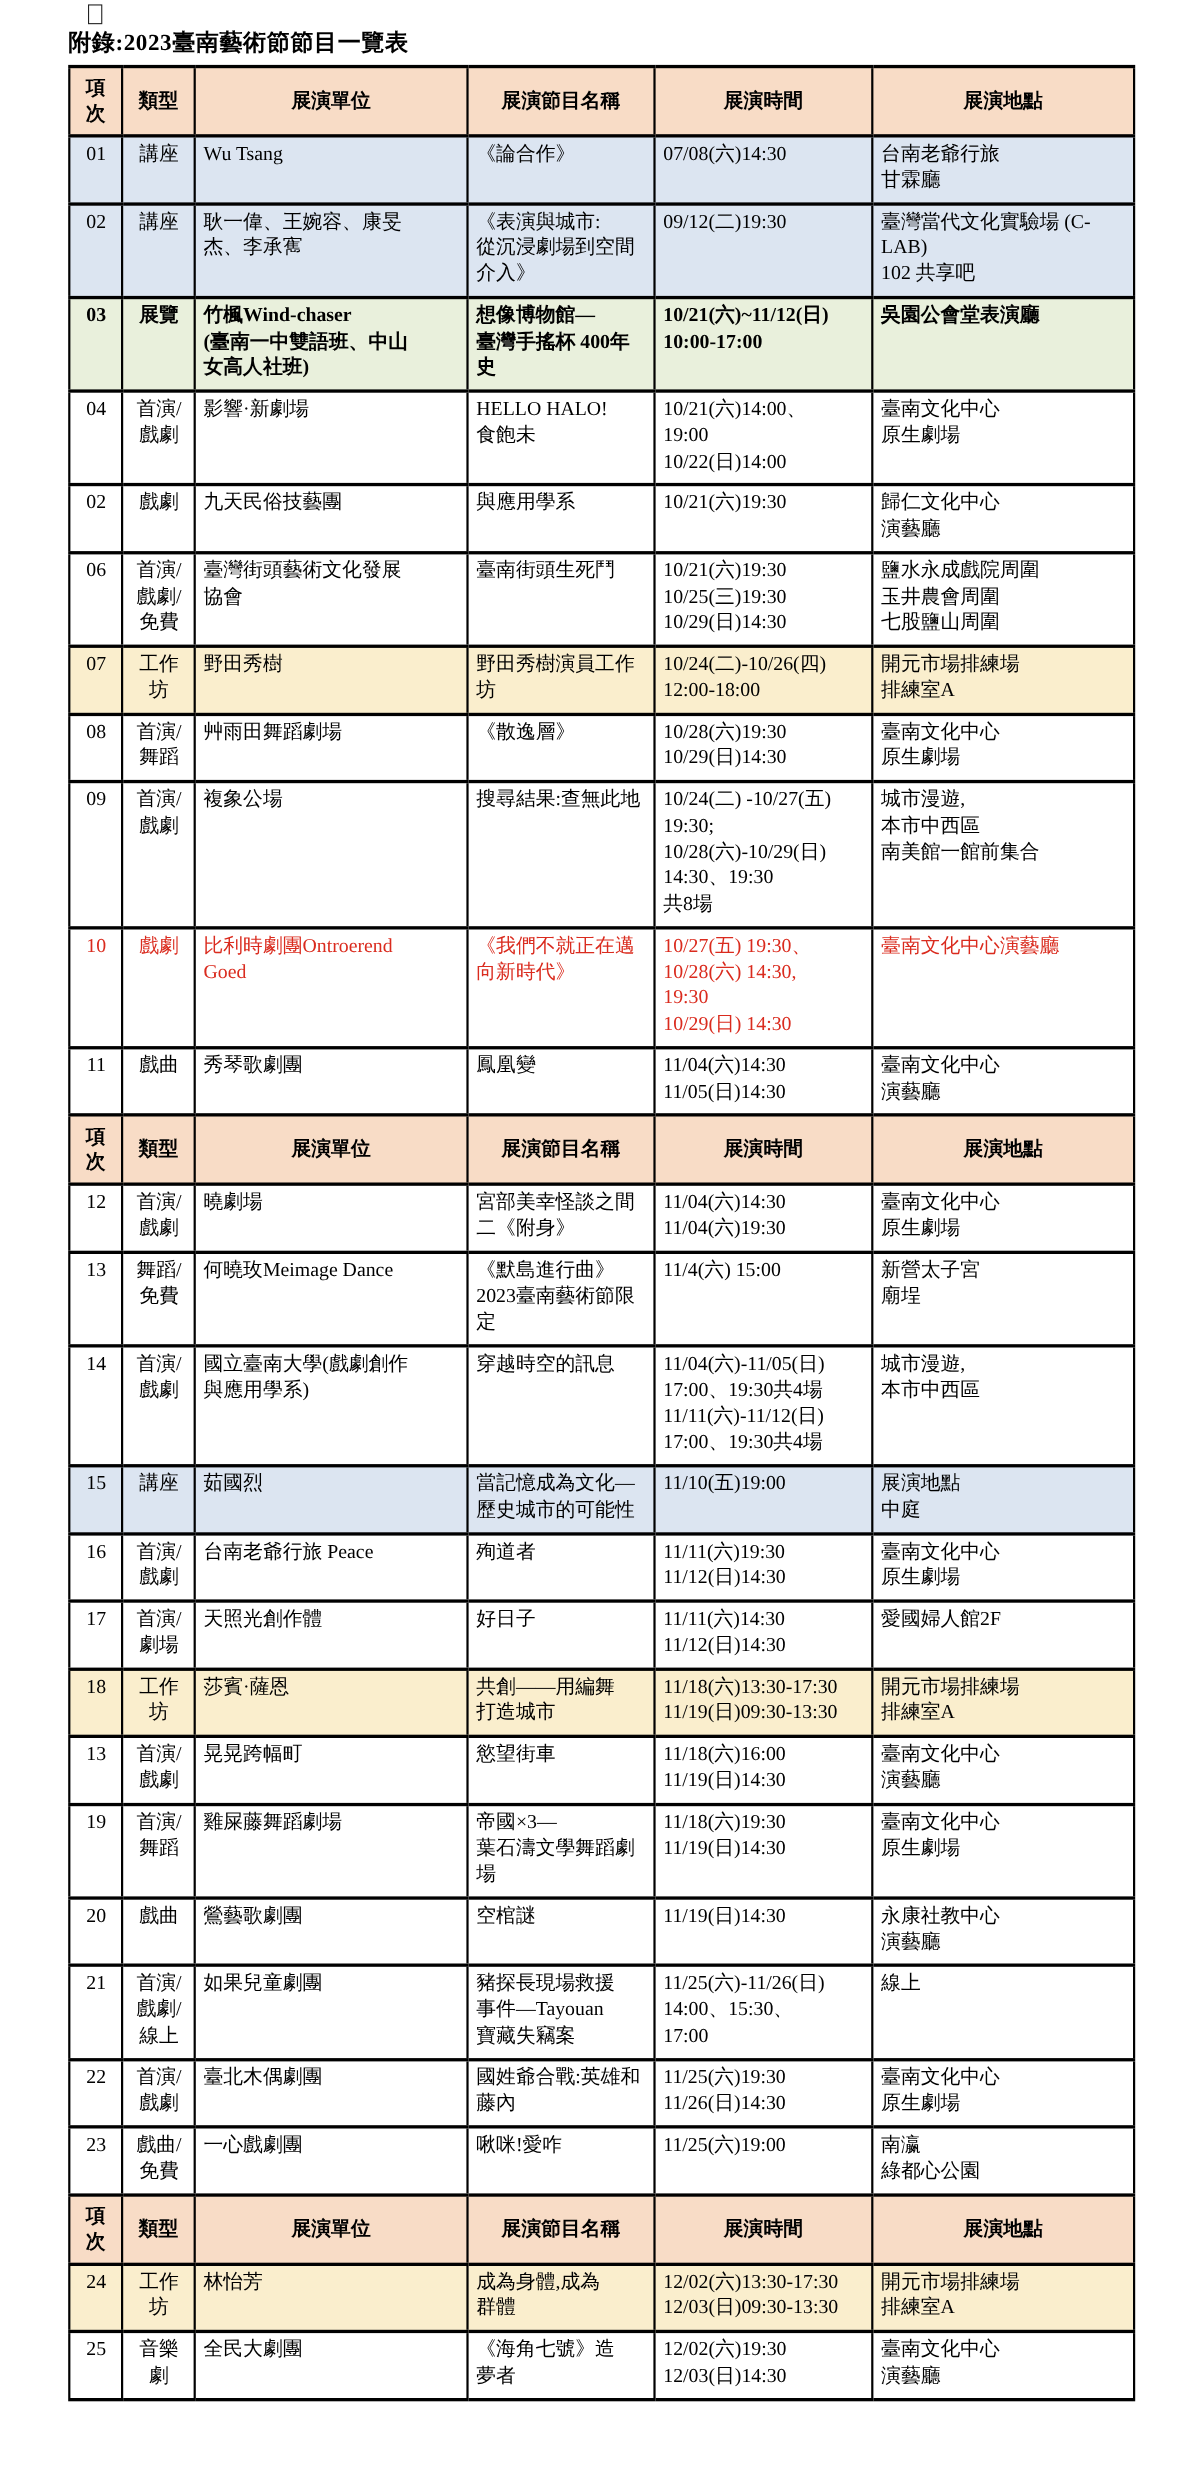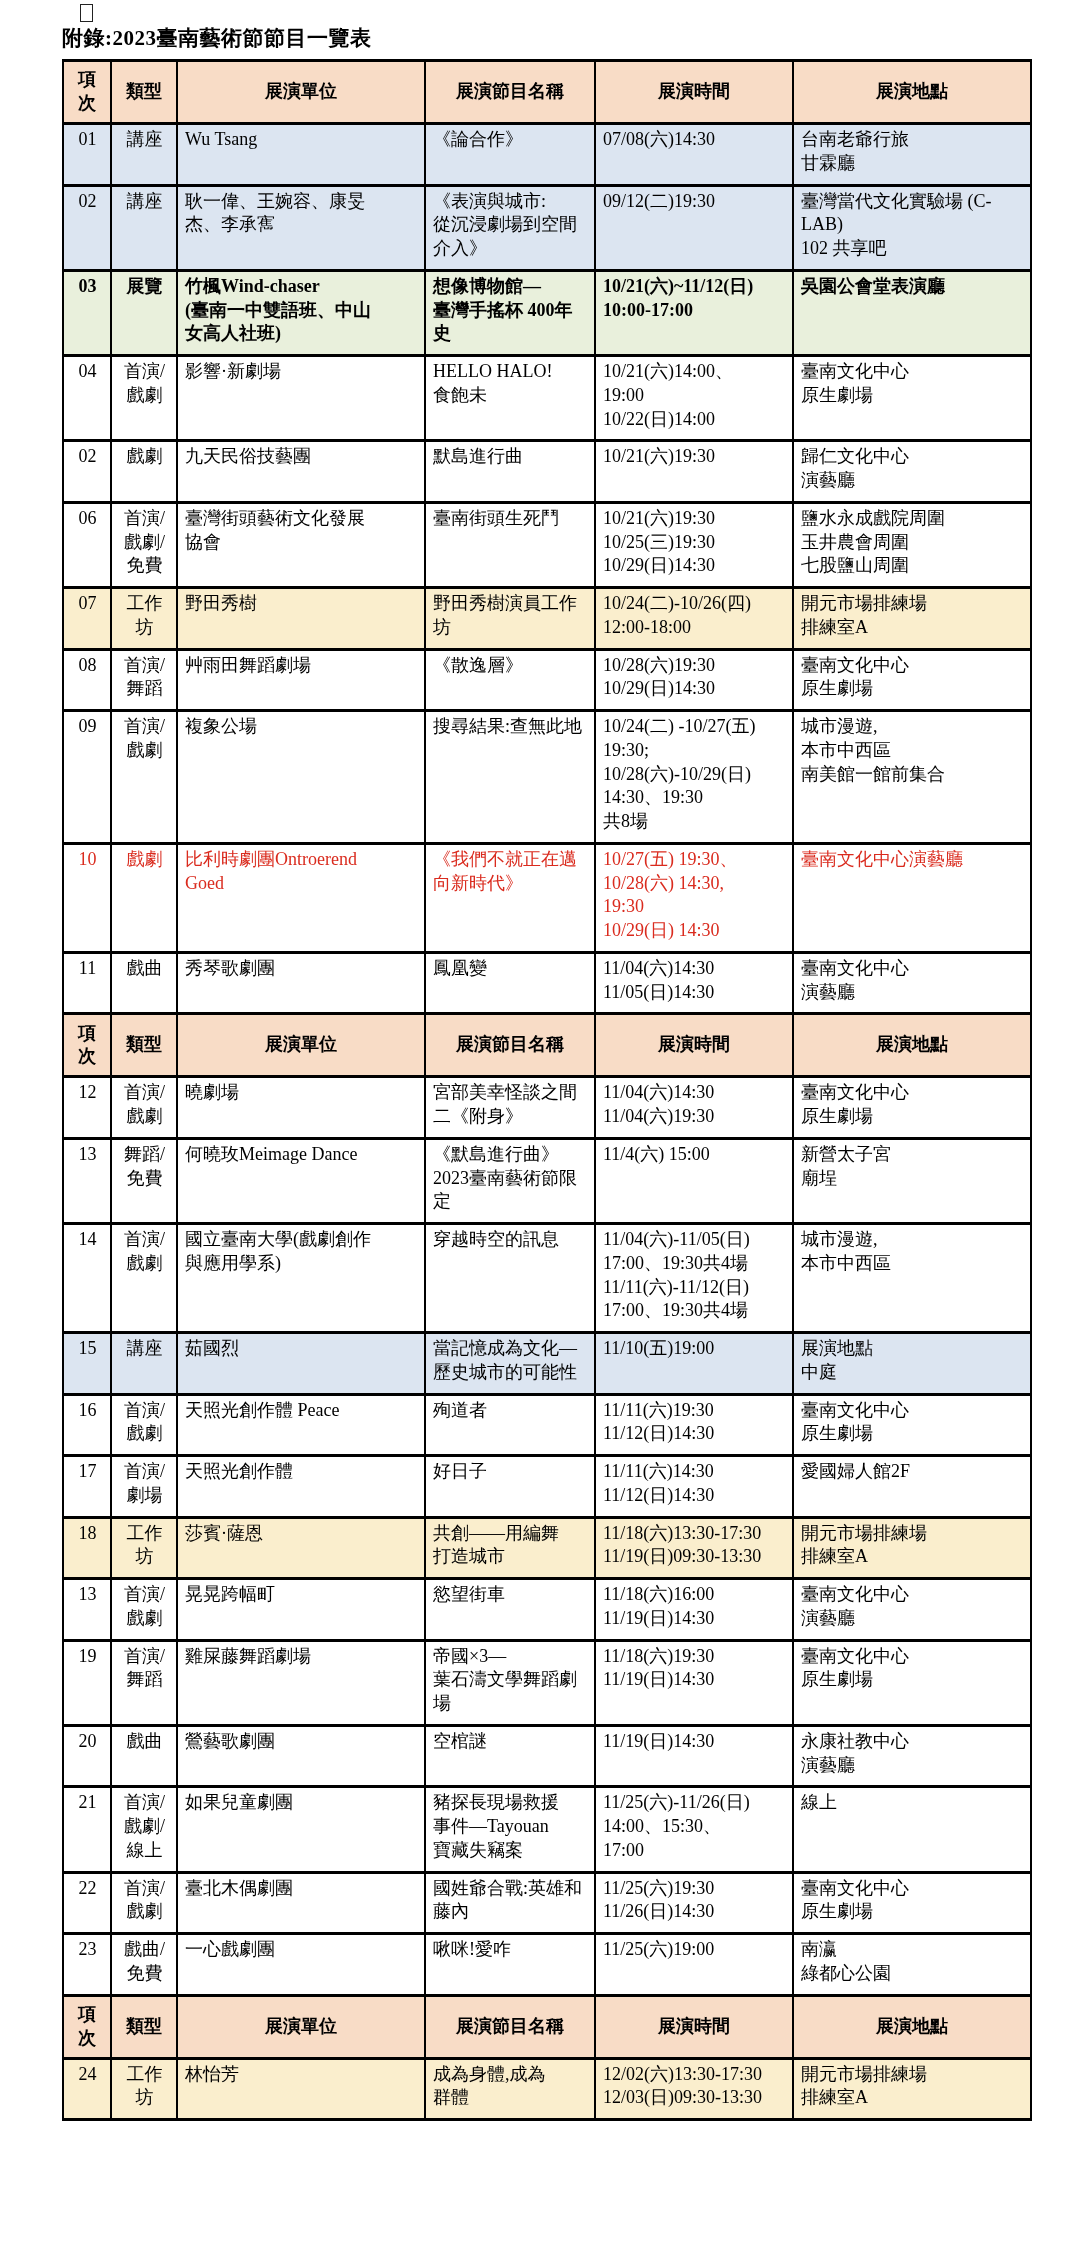--- a/index.html
+++ b/index.html
@@ -135,21 +135,21 @@
           <td class="col-time">10/21(六)14:00、
 19:00
 10/22(日)14:00</td>
           <td class="col-place">臺南文化中心
 原生劇場</td>
         </tr>
         <tr class="row-white">
           <td class="col-no">02</td>
           <td class="col-type">戲劇</td>
           <td class="col-unit">九天民俗技藝團</td>
-          <td class="col-name">默島進行曲</td>
+          <td class="col-name">與應用學系</td>
           <td class="col-time">10/21(六)19:30</td>
           <td class="col-place">歸仁文化中心
 演藝廳</td>
         </tr>
         <tr class="row-white">
           <td class="col-no">06</td>
           <td class="col-type">首演/
 戲劇/
 免費</td>
           <td class="col-unit">臺灣街頭藝術文化發展
@@ -272,21 +272,21 @@
           <td class="col-unit">茹國烈</td>
           <td class="col-name">當記憶成為文化—歷史城市的可能性</td>
           <td class="col-time">11/10(五)19:00</td>
           <td class="col-place">展演地點
 中庭</td>
         </tr>
         <tr class="row-white">
           <td class="col-no">16</td>
           <td class="col-type">首演/
 戲劇</td>
-          <td class="col-unit">天照光創作體 Peace</td>
+          <td class="col-unit">台南老爺行旅 Peace</td>
           <td class="col-name">殉道者</td>
           <td class="col-time">11/11(六)19:30
 11/12(日)14:30</td>
           <td class="col-place">臺南文化中心
 原生劇場</td>
         </tr>
         <tr class="row-white">
           <td class="col-no">17</td>
           <td class="col-type">首演/
 劇場</td>
@@ -389,15 +389,27 @@
           <td class="col-type">工作
 坊</td>
           <td class="col-unit">林怡芳</td>
           <td class="col-name">成為身體,成為
 群體</td>
           <td class="col-time">12/02(六)13:30-17:30
 12/03(日)09:30-13:30</td>
           <td class="col-place">開元市場排練場
 排練室A</td>
         </tr>
+        <tr class="row-white">
+          <td class="col-no">25</td>
+          <td class="col-type">音樂
+劇</td>
+          <td class="col-unit">全民大劇團</td>
+          <td class="col-name">《海角七號》造
+夢者</td>
+          <td class="col-time">12/02(六)19:30
+12/03(日)14:30</td>
+          <td class="col-place">臺南文化中心
+演藝廳</td>
+        </tr>
       </tbody>
   </table>
 </div>
 
 </body></html>

